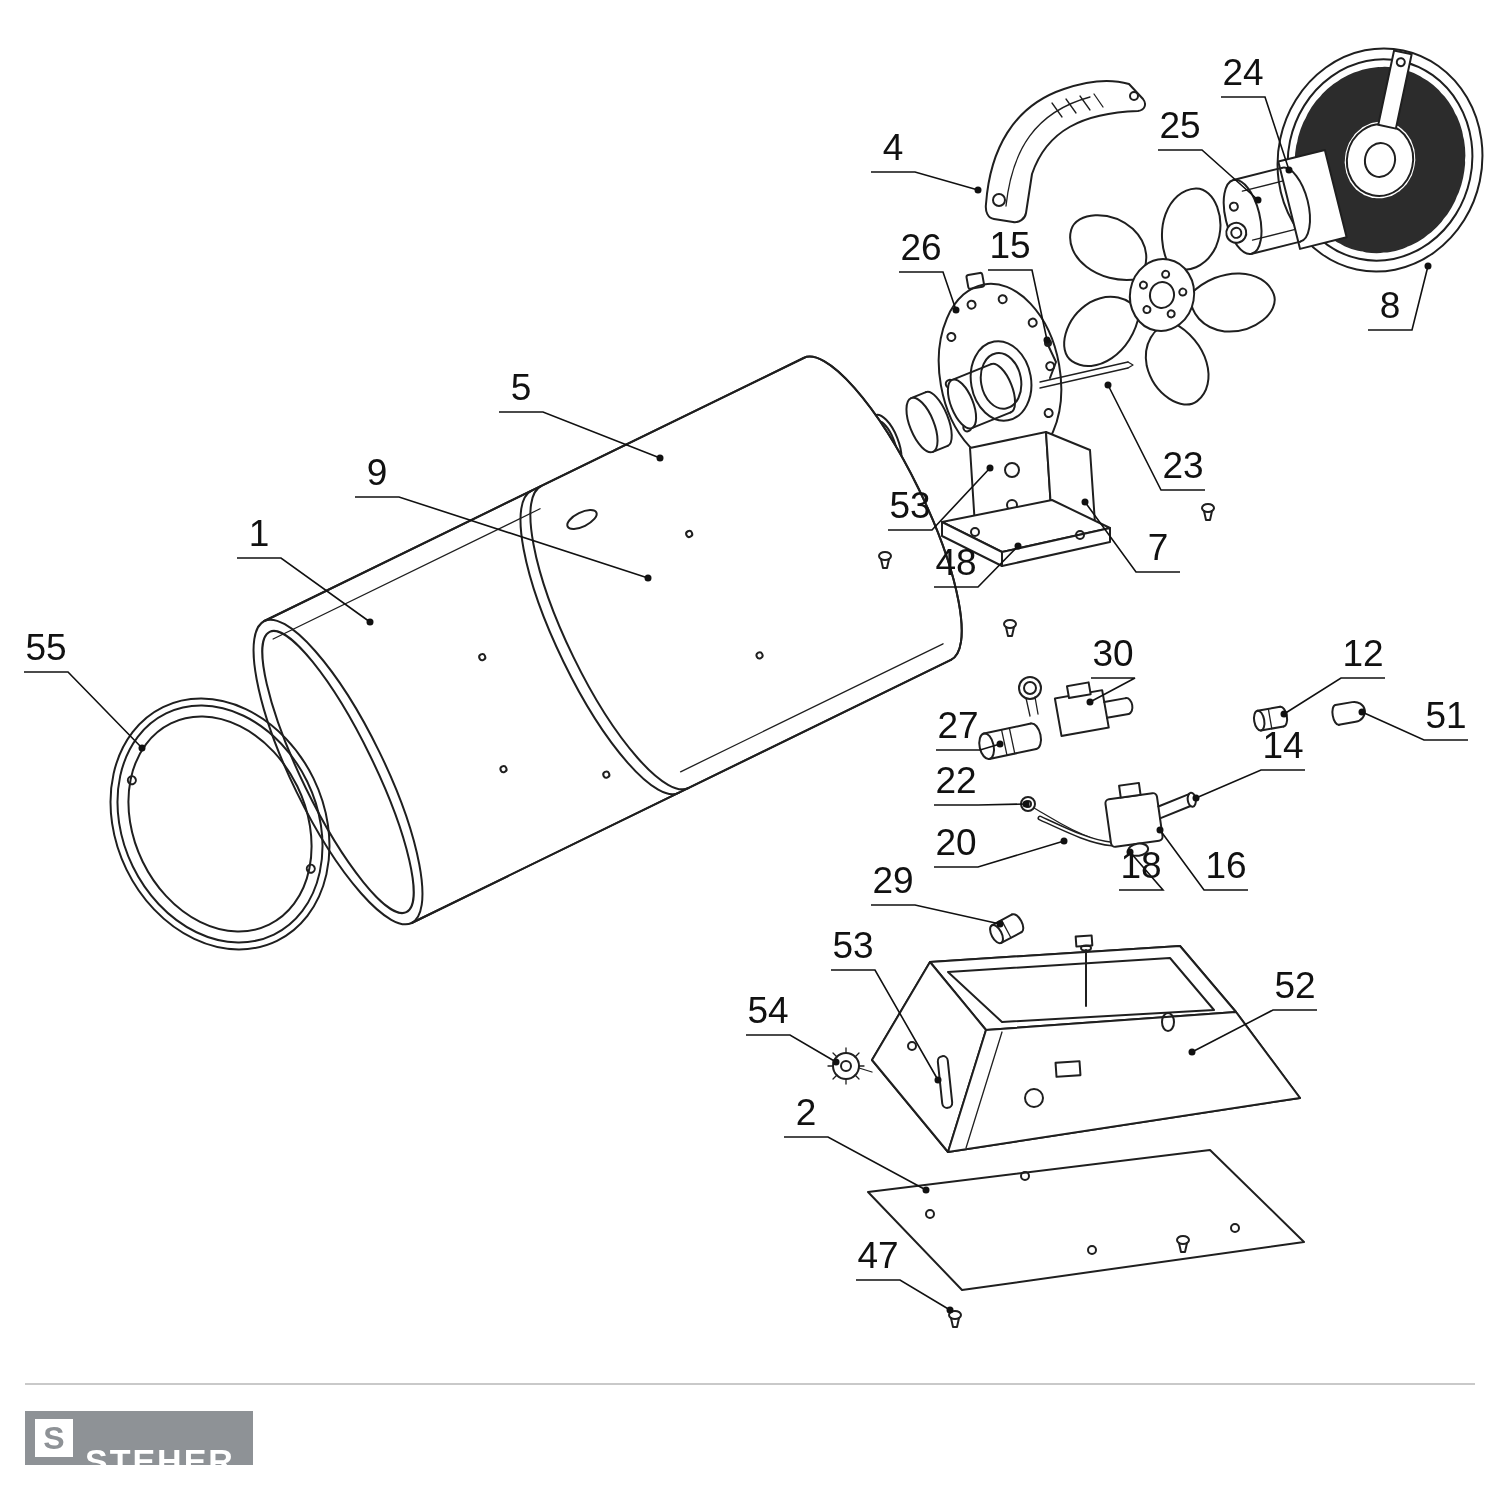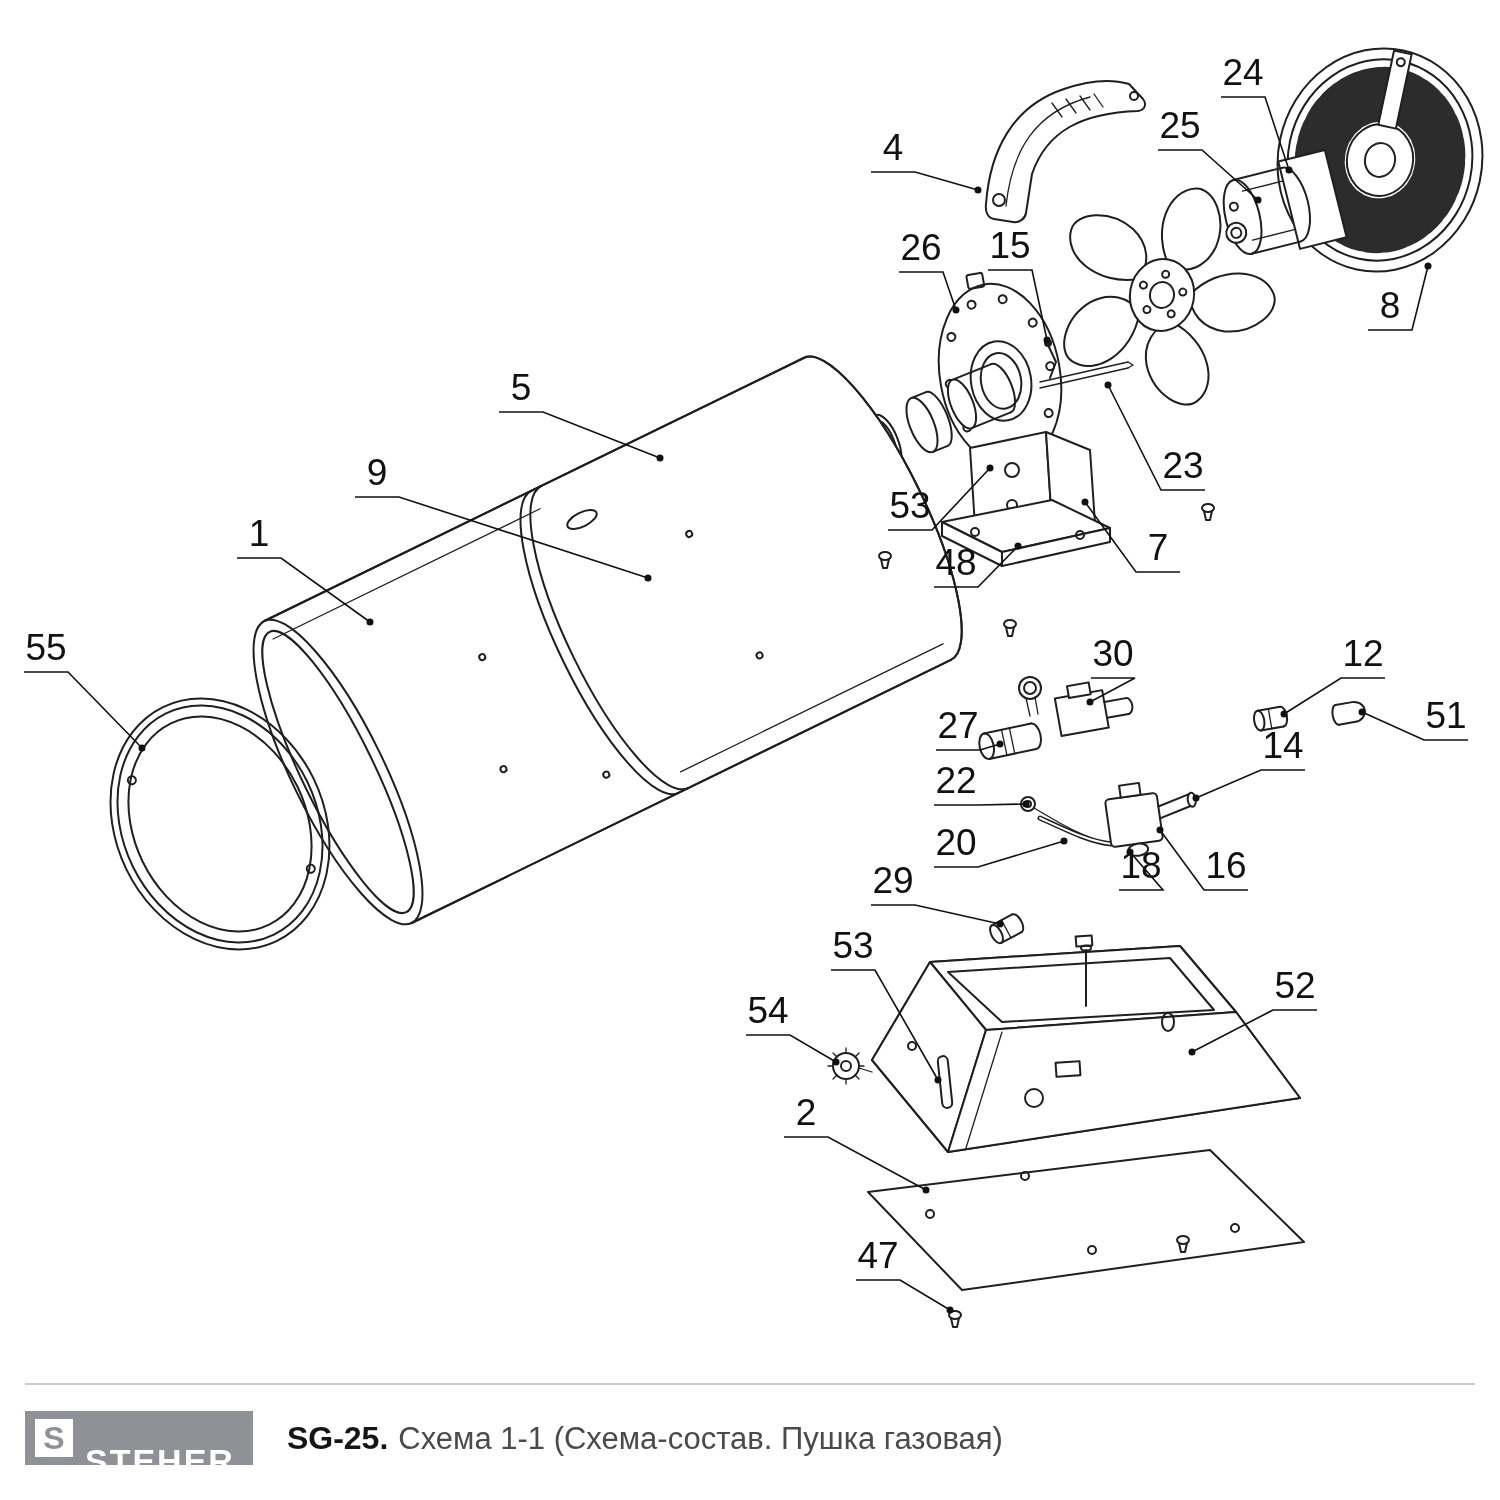--- a/index.html
+++ b/index.html
@@ -437,18 +437,15 @@
     </g>
 
   </g>
 </svg>
 
 <div class="footer">
   <div class="logo">
     <span class="logo-mark">S</span>
     <span class="logo-text">STEHER</span>
   </div>
-  <div class="caption">
-    <span class="model">SG-25.</span><span class="caption-text">Схема 1-1 (Схема-состав. Пушка газовая)</span>
-  </div>
 </div>
 
 </div>
 
 </body></html>

